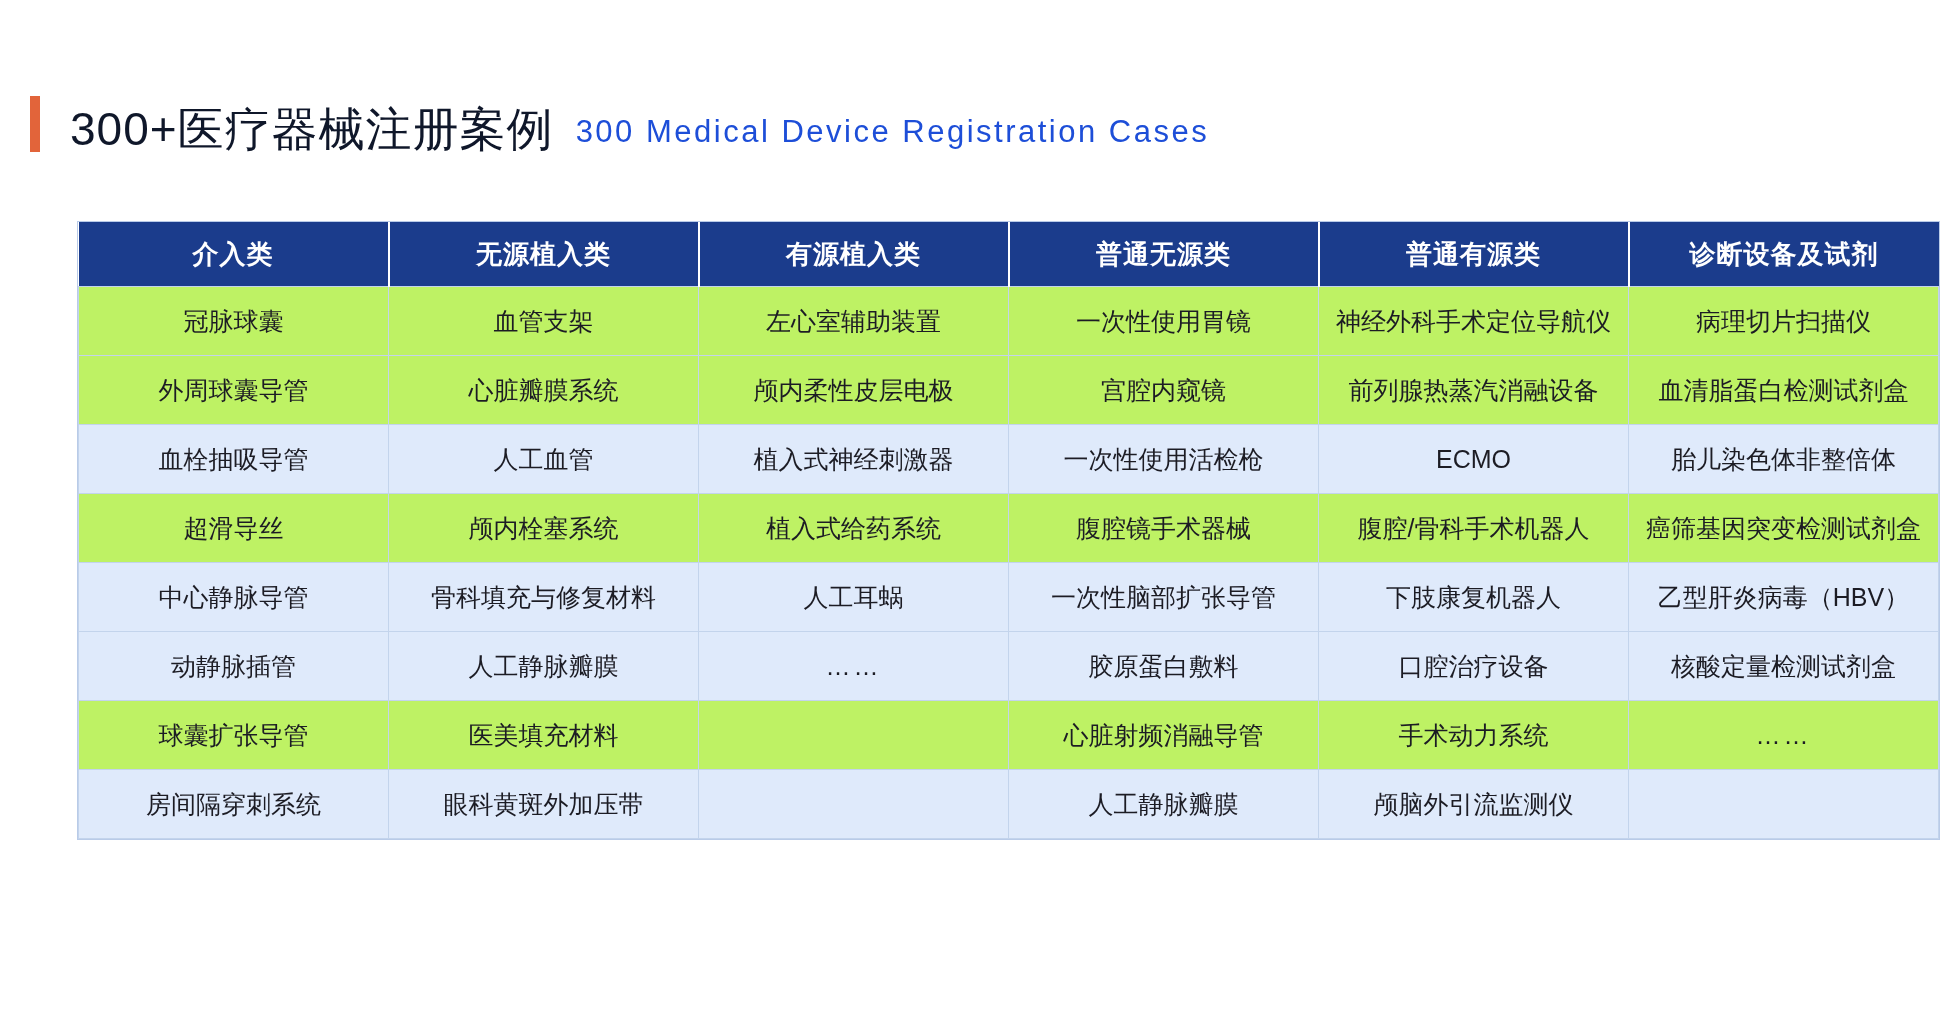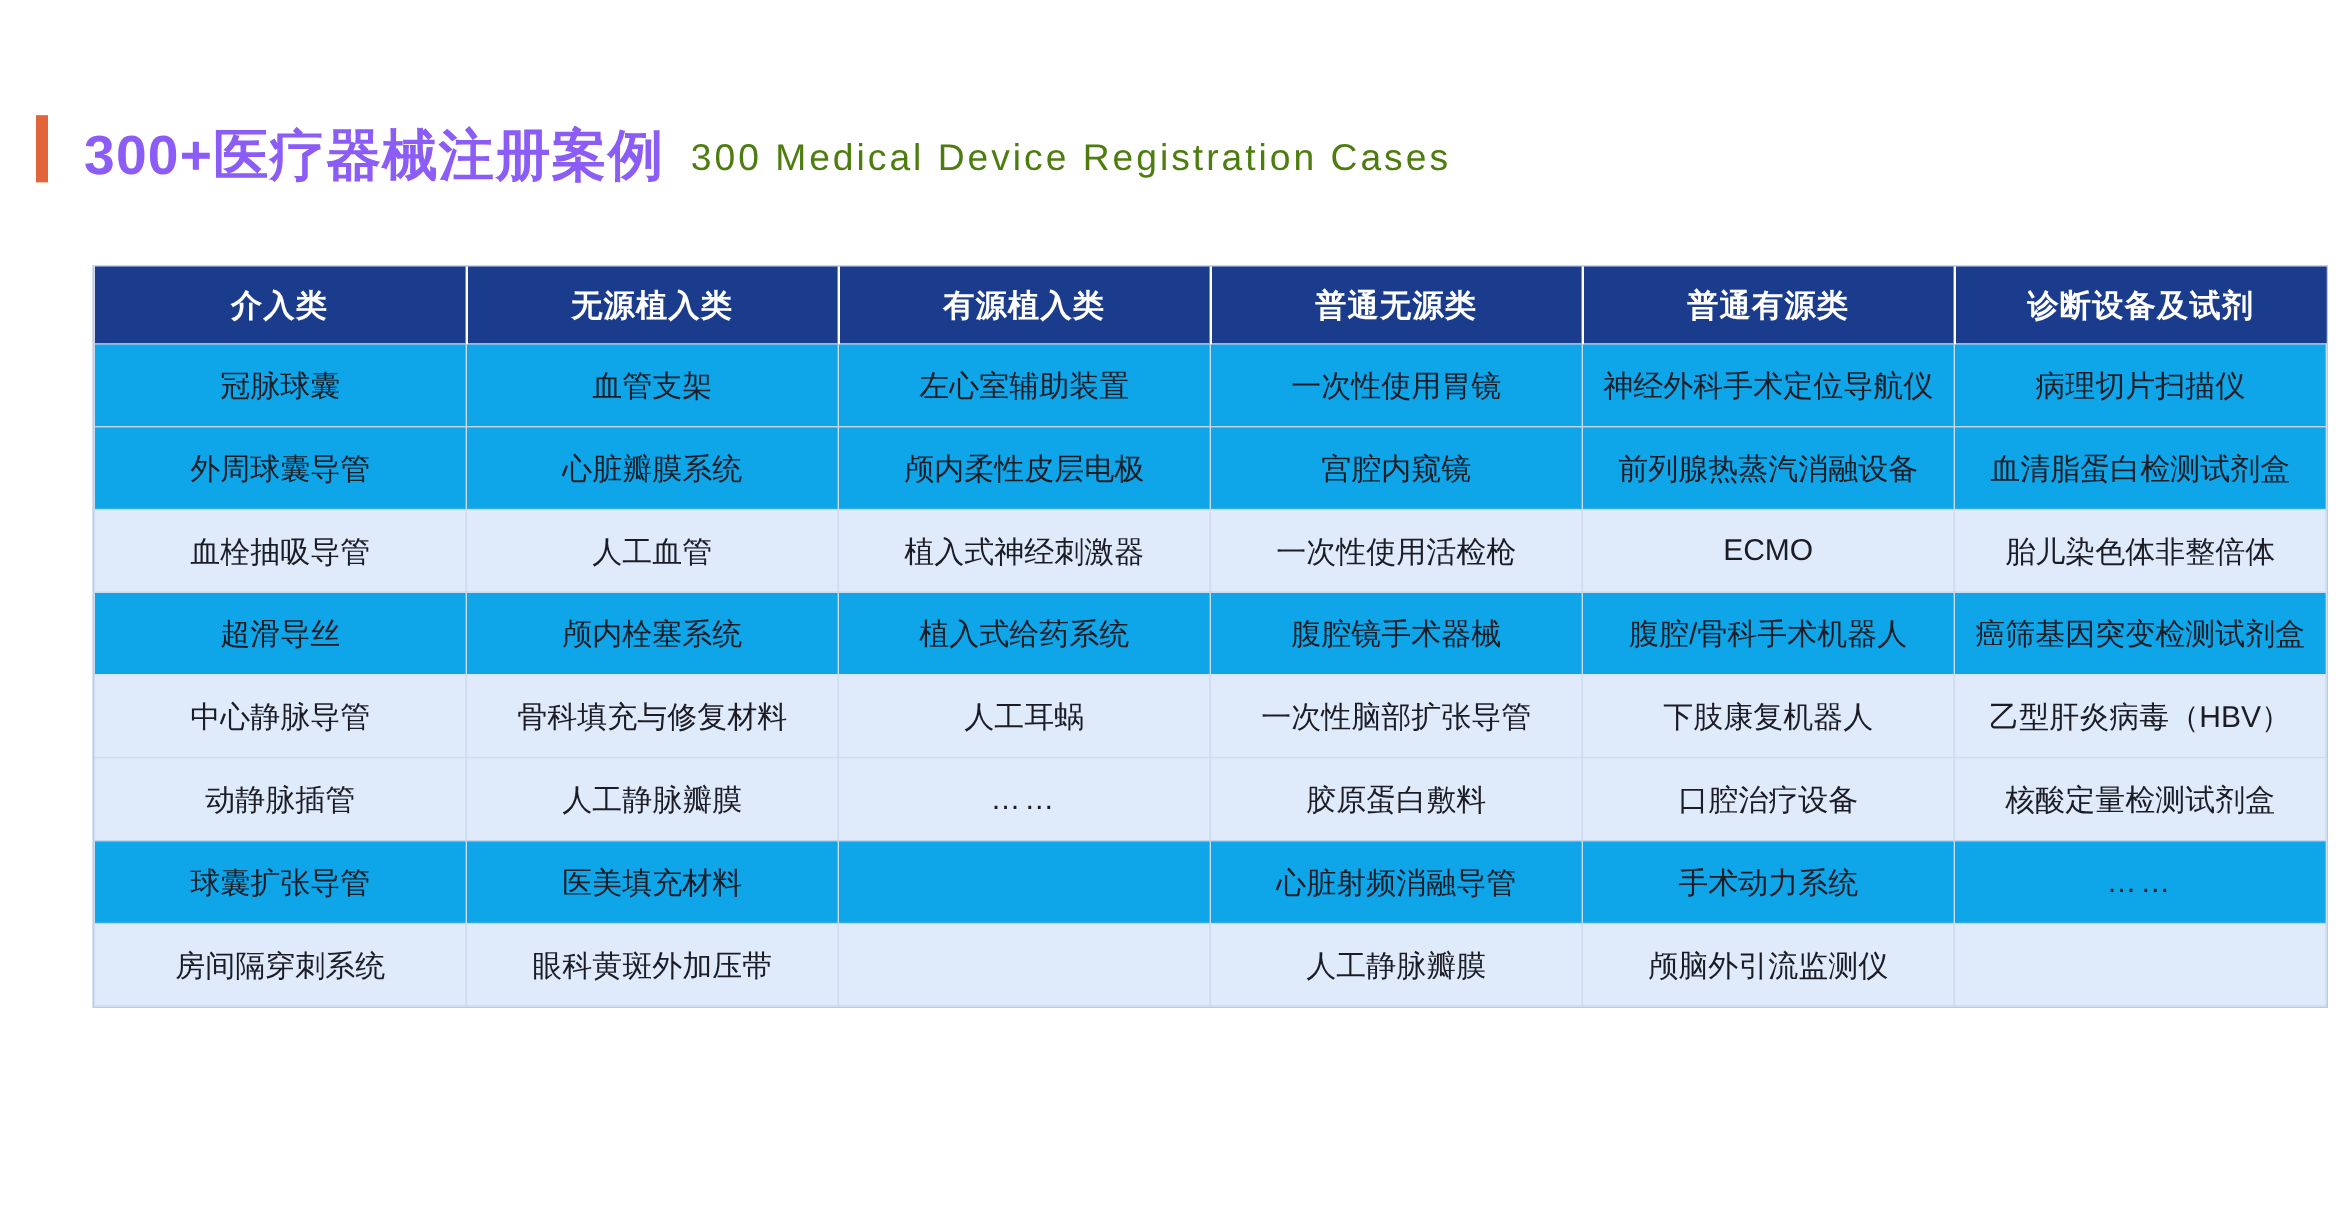--- a/index.html
+++ b/index.html
@@ -31,29 +31,29 @@
   }
   .title-bar {
     width: 10px;
     height: 56px;
     background: #e2643a;
     margin-right: 8px;
     align-self: center;
   }
   .title-cn {
     font-size: 46px;
-    font-weight: bold;
-    color: #8b5cf6;
+    font-weight: normal;
+    color: #0f172a;
     letter-spacing: 1px;
     line-height: 1;
     white-space: nowrap;
   }
   .title-en {
     font-size: 31px;
-    color: #4d7c0f;
+    color: #1d4ed8;
     letter-spacing: 2.5px;
     line-height: 1;
     padding-bottom: 5px;
     white-space: nowrap;
   }
 
   
   .table-wrap {
     position: absolute;
     left: 58px;
@@ -78,21 +78,21 @@
     letter-spacing: 1px;
   }
   table.grid th:last-child { border-right: none; }
 
   table.grid td {
     height: 68px;
     text-align: center;
     font-size: 25px;
     color: #1c1c24;
     border: 1px solid #c3d4ec;
-    background: #0ea5e9;
+    background: #bef264;
     padding: 0 6px;
     overflow: hidden;
     white-space: nowrap;
   }
   table.grid tr.alt td {
     background: #dfeafb;
   }
   td.small {
     font-size: 22px;
   }

